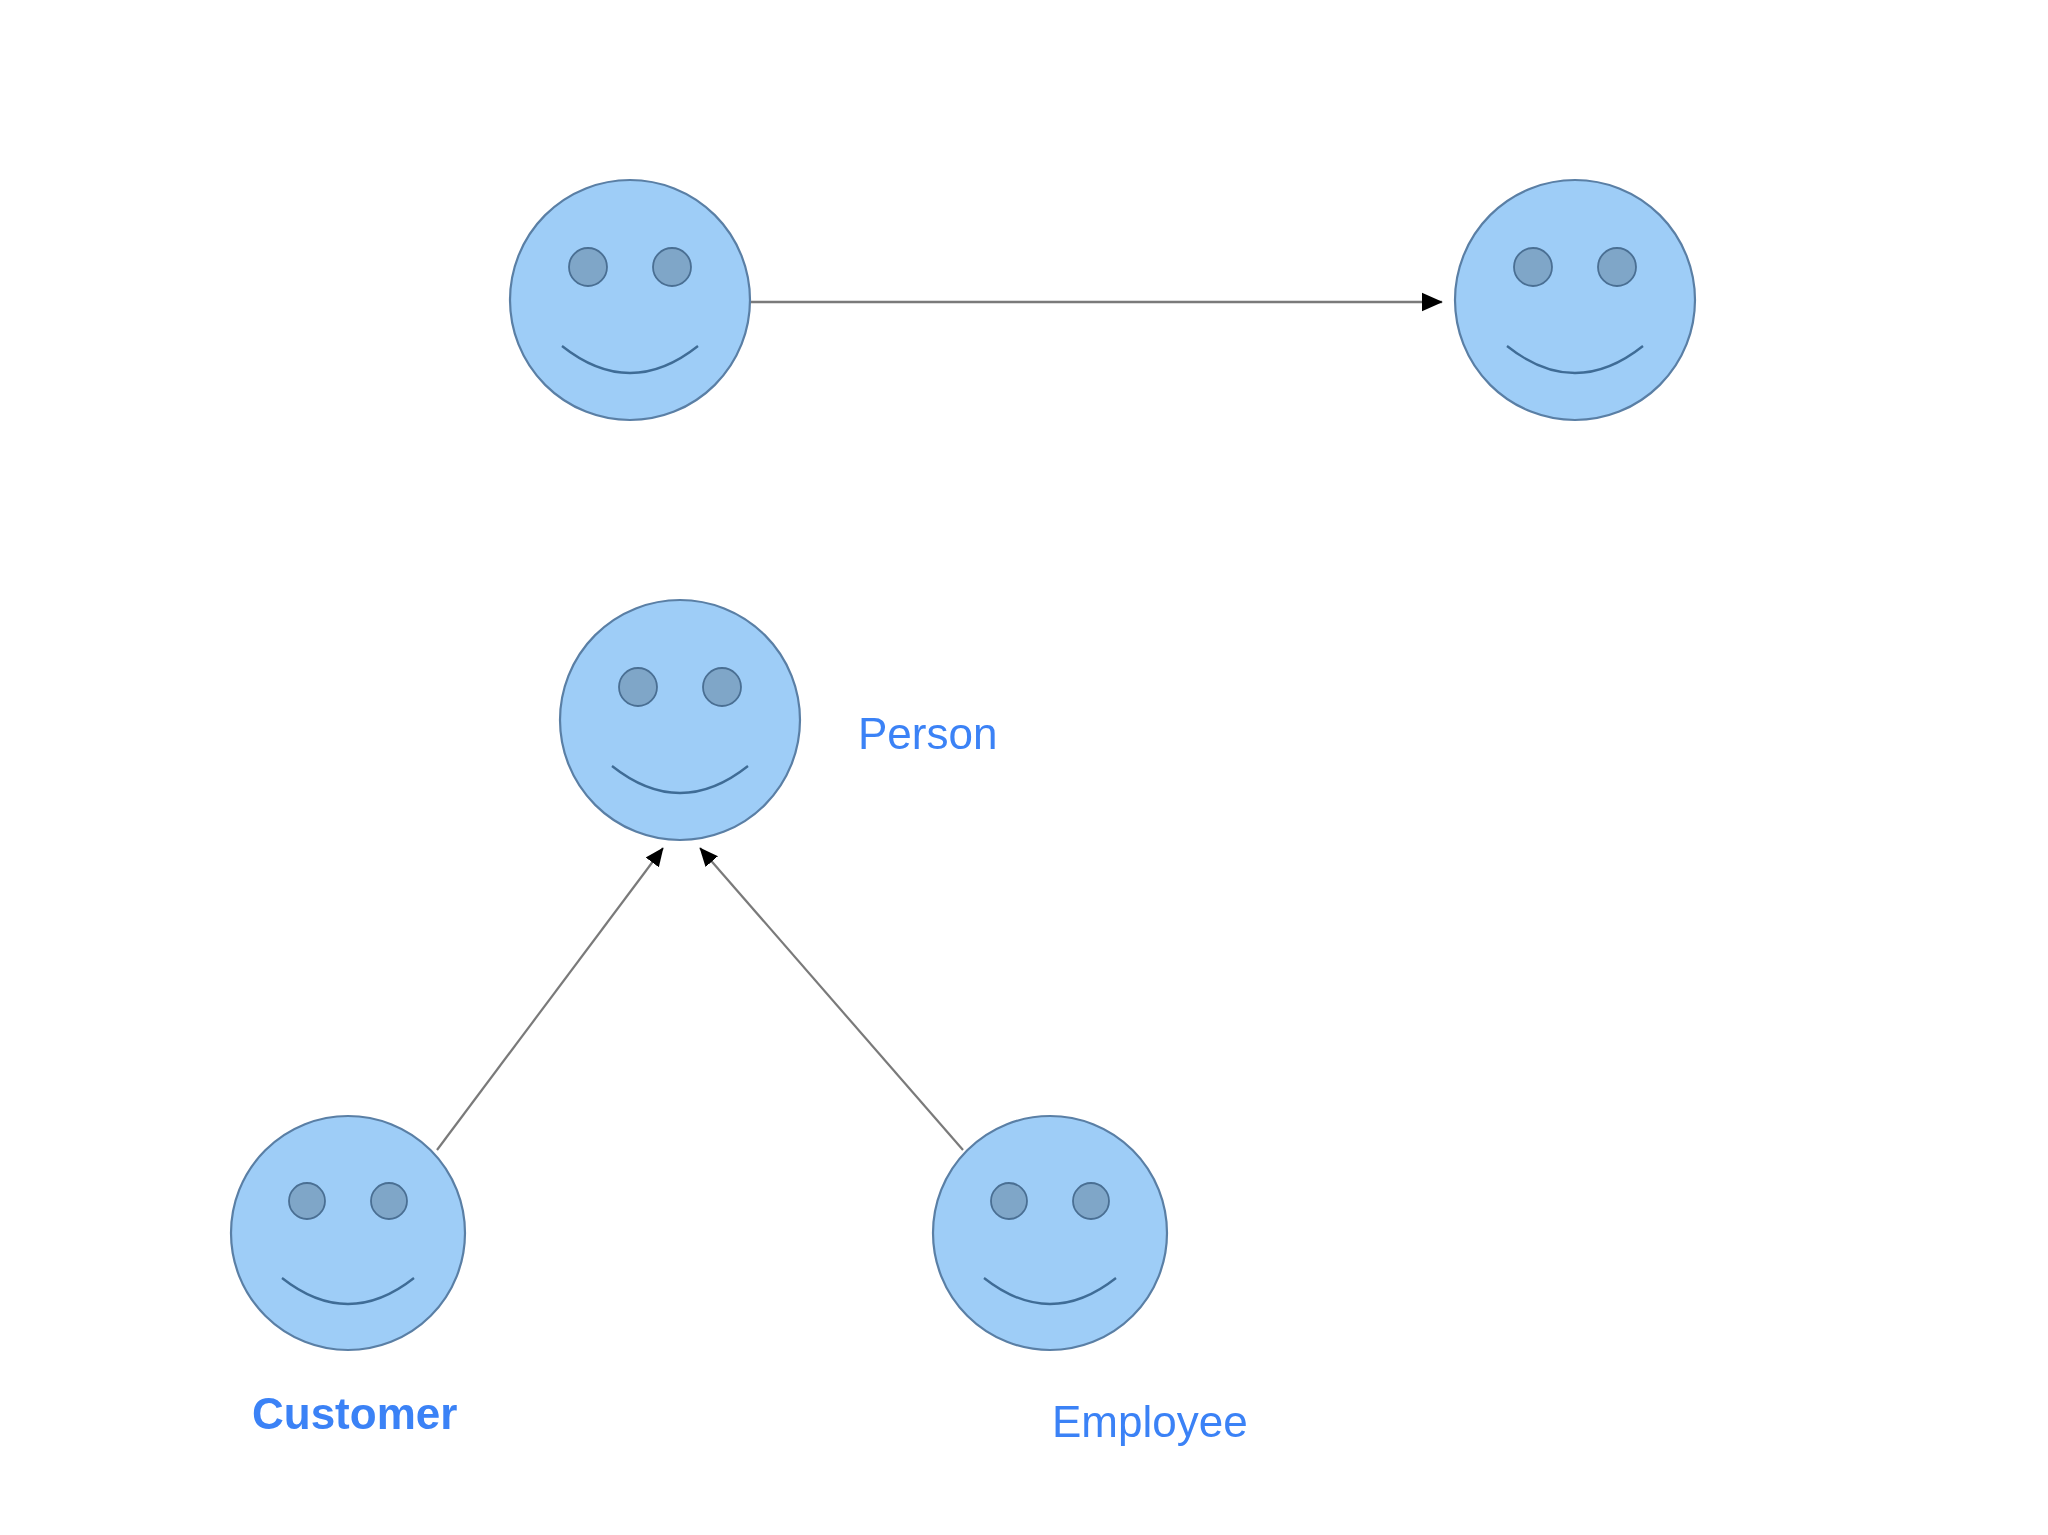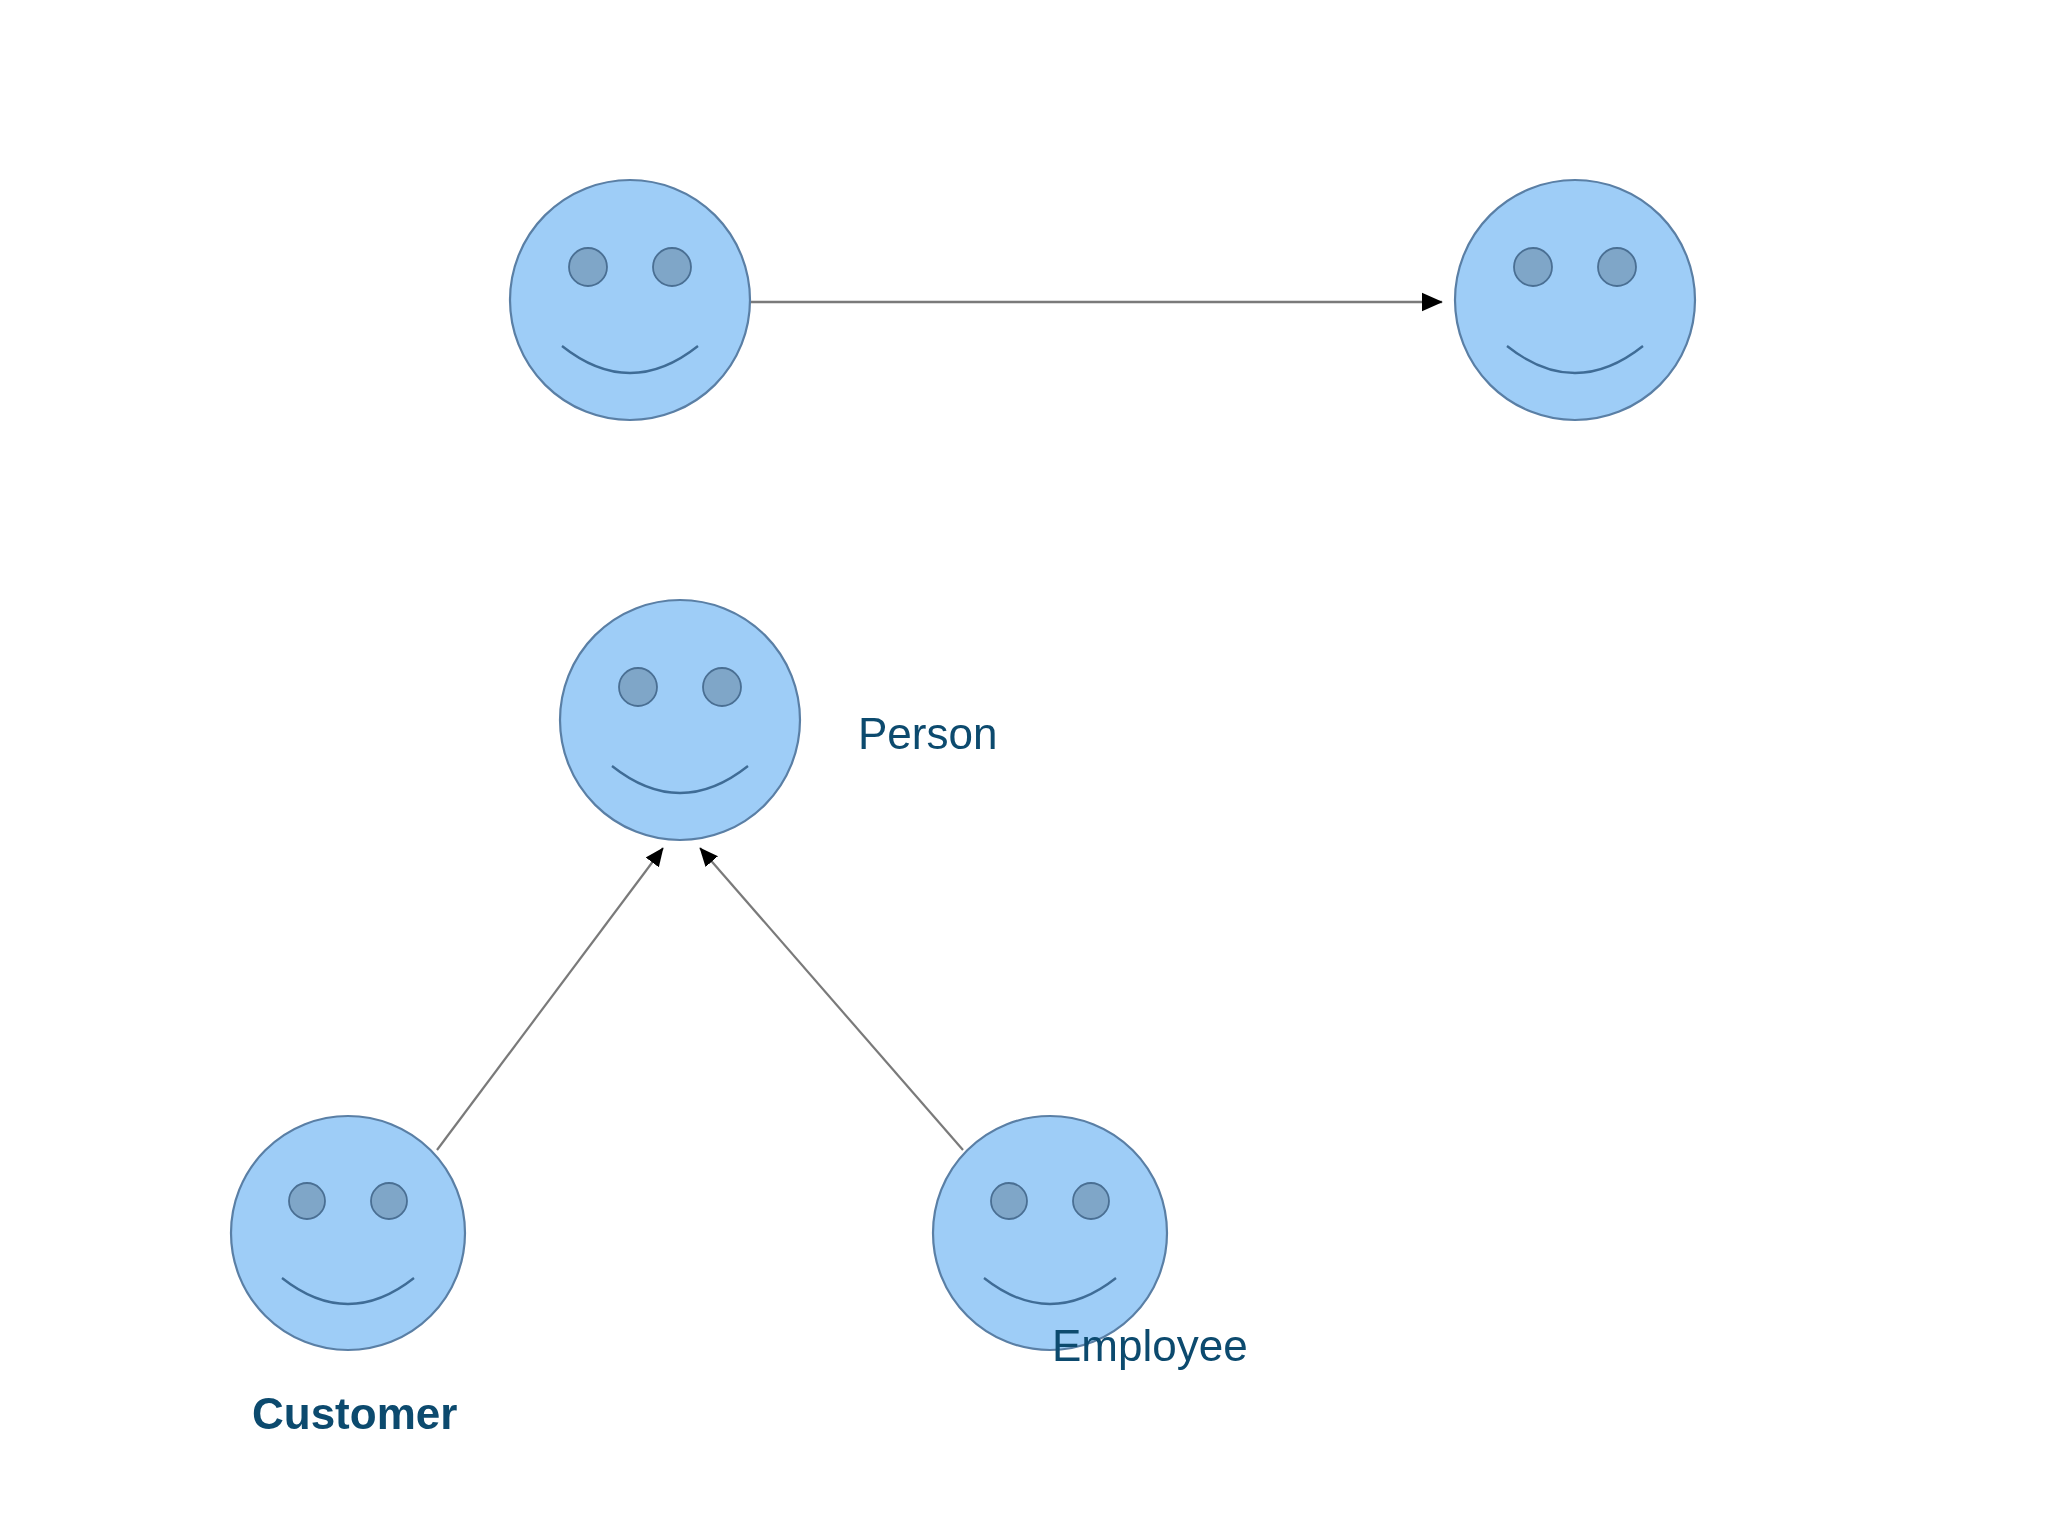--- a/index.html
+++ b/index.html
@@ -16,30 +16,30 @@
   }
   #diagram-root {
     position: absolute;
     top: 0;
     left: 0;
     width: 2048px;
     height: 1535px;
   }
   .node-label {
     position: absolute;
-    color: #0c4a6e;
+    color: #3b82f6;
     font-family: "Liberation Sans", sans-serif;
     font-size: 44px;
     font-weight: 400;
     white-space: nowrap;
     line-height: 1;
   }
   #label-person  { left: 858px;  top: 712px;  }
   #label-customer{ left: 252px;  top: 1392px; font-weight: bold; }
-  #label-employee{ left: 1052px; top: 1324px; }
+  #label-employee{ left: 1052px; top: 1400px; }
   svg { display: block; }
 </style>
 </head>
 <body>
 
 <div id="diagram-root">
 
   <svg id="diagram-svg" width="2048" height="1535" viewBox="0 0 2048 1535">
 
     <defs>

